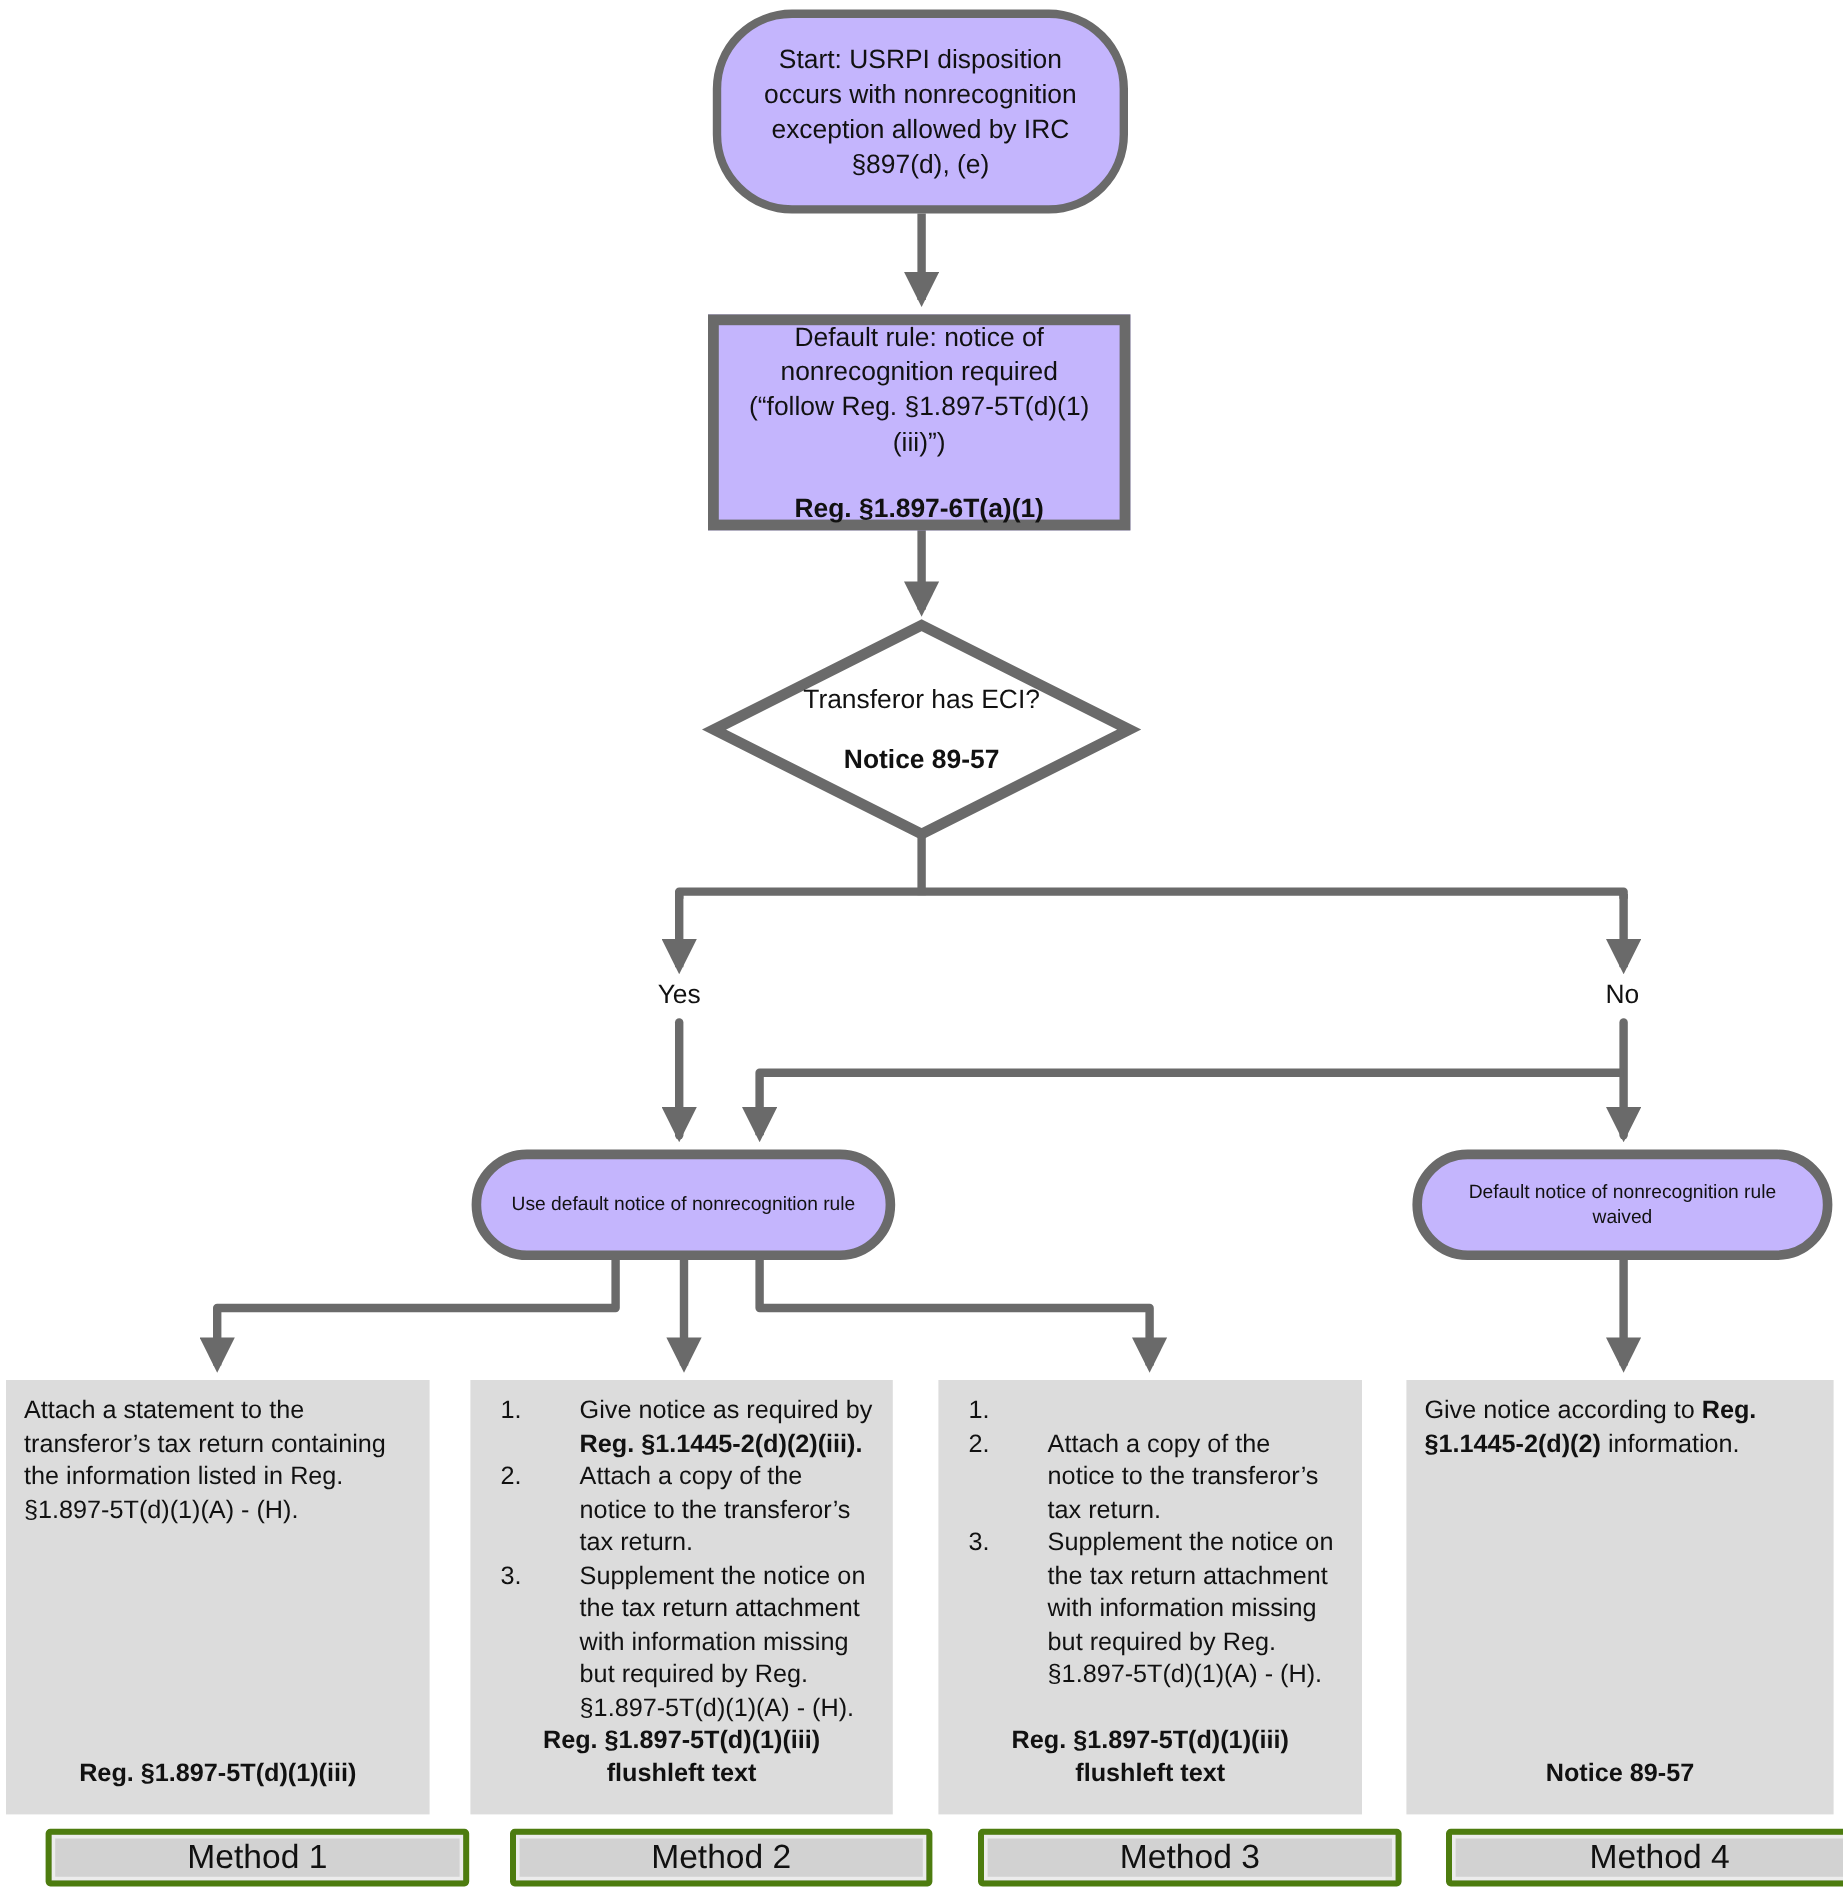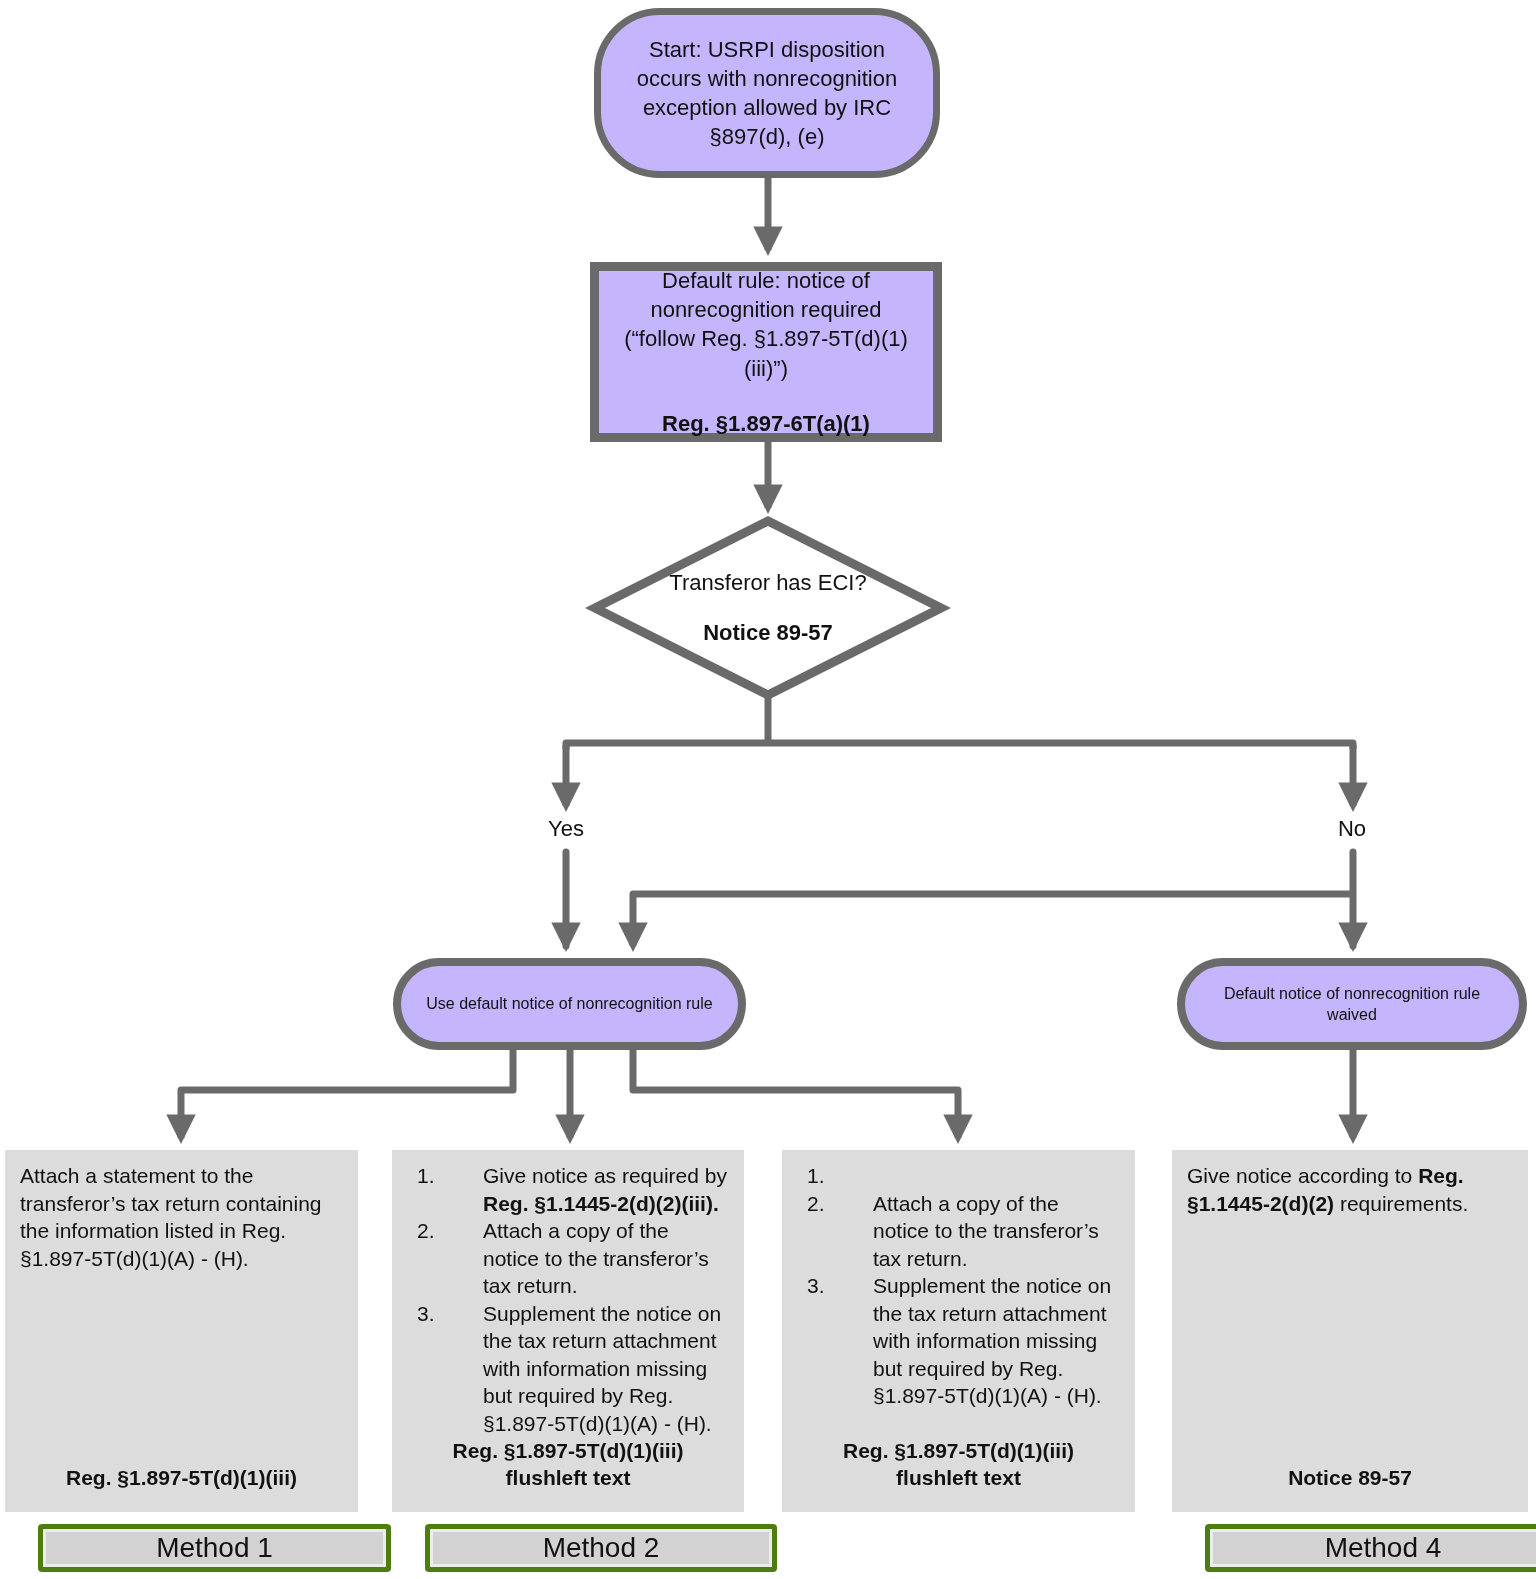--- a/index.html
+++ b/index.html
@@ -135,21 +135,22 @@
         <span class="stext"><span>Supplement the notice on the tax return attachment with information missing but required by Reg. §1.897-5T(d)(1)(A) - (H).</span><b></b><span></span></span>
       </div>
     </div>
     <div class="cite">
       <div>Reg. §1.897-5T(d)(1)(iii)</div>
       <div>flushleft text</div>
     </div>
   </div>
 
   <div class="mbox" style="left:1172px;width:356px;">
-    <p class="body"><span>Give notice according to </span><b>Reg. §1.1445-2(d)(2)</b><span> requirements.</span></p>
+    <p class="body"><span>Give notice according to </span><b>Reg. §1.1445-2(d)(2)</b><span> information.</span></p>
     <div class="cite">Notice 89-57</div>
   </div>
 
   <div class="mlabel" style="left:5px;width:353px;">Method 1</div>
   <div class="mlabel" style="left:392px;width:352px;">Method 2</div>
+  <div class="mlabel" style="left:782px;width:353px;">Method 3</div>
   <div class="mlabel" style="left:1172px;width:356px;">Method 4</div>
 
 </div>
 
 </body></html>

